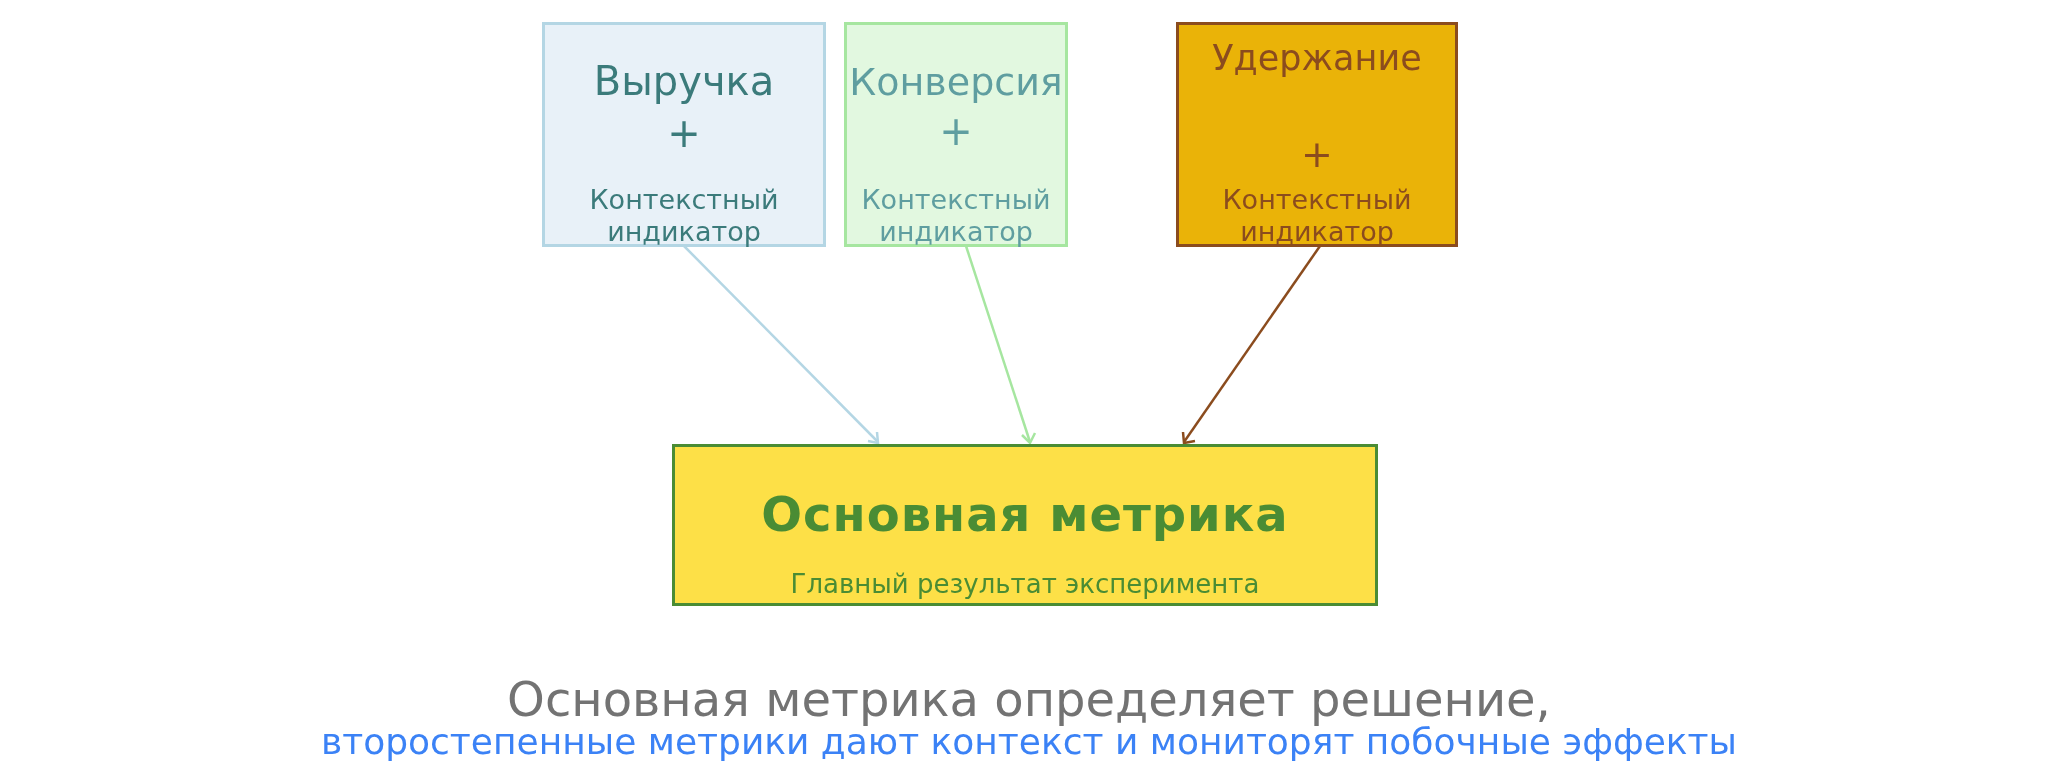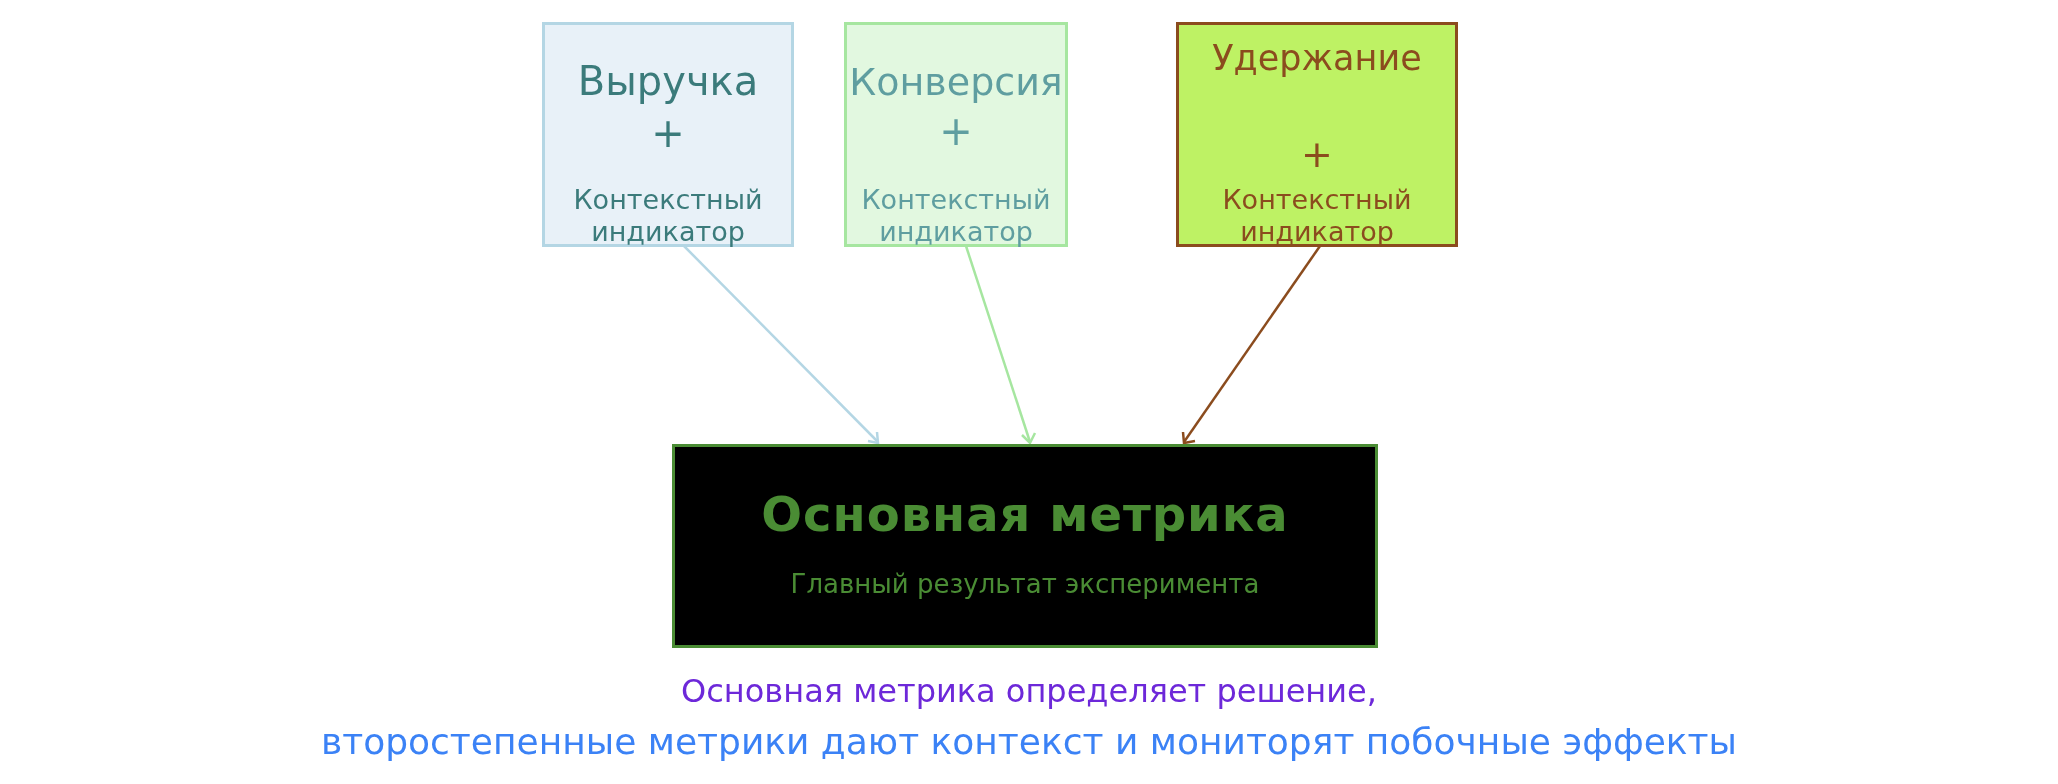--- a/index.html
+++ b/index.html
@@ -21,40 +21,40 @@
   <g>
     <line x1="966" y1="246" x2="1030" y2="442" stroke="#a6e6a0" stroke-width="2.5"></line>
     <polyline points="1022,435 1030,443 1035,433" fill="none" stroke="#a6e6a0" stroke-width="2.5"></polyline>
   </g>
   <g>
     <line x1="1320" y1="246" x2="1184" y2="442" stroke="#8b4c1e" stroke-width="2.5"></line>
     <polyline points="1183,432 1184,443 1195,441" fill="none" stroke="#8b4c1e" stroke-width="2.5"></polyline>
   </g>
 </svg>
 
-<div class="box" style="left:542px; top:22px; width:252px; height:225px; background:#e8f1f8; border-color:#b4d6e4; color:#3b7b7b;">
+<div class="box" style="left:542px; top:22px; width:284px; height:225px; background:#e8f1f8; border-color:#b4d6e4; color:#3b7b7b;">
   <div class="txt" style="top:36px; font-size:40px;">Выручка</div>
   <div class="txt" style="top:88px; font-size:40px;">+</div>
   <div class="txt" style="top:161px; font-size:27px;">Контекстный</div>
   <div class="txt" style="top:193px; font-size:27px;">индикатор</div>
 </div>
 
 <div class="box" style="left:844px; top:22px; width:224px; height:225px; background:#e2f8e0; border-color:#a6e6a0; color:#5f9ea0;">
   <div class="txt" style="top:38px; font-size:38px;">Конверсия</div>
   <div class="txt" style="top:86px; font-size:40px;">+</div>
   <div class="txt" style="top:161px; font-size:27px;">Контекстный</div>
   <div class="txt" style="top:193px; font-size:27px;">индикатор</div>
 </div>
 
-<div class="box" style="left:1176px; top:22px; width:282px; height:225px; background:#bef264; border-color:#8b4c1e; color:#8b4c1e;">
+<div class="box" style="left:1176px; top:22px; width:282px; height:225px; background:#eab308; border-color:#8b4c1e; color:#8b4c1e;">
   <div class="txt" style="top:16px; font-size:35px;">Удержание</div>
   <div class="txt" style="top:110px; font-size:38px;">+</div>
   <div class="txt" style="top:161px; font-size:27px;">Контекстный</div>
   <div class="txt" style="top:193px; font-size:27px;">индикатор</div>
 </div>
 
-<div class="box" style="left:672px; top:444px; width:706px; height:204px; background:#000000; border-color:#4a8c34; color:#4a8c34;">
+<div class="box" style="left:672px; top:444px; width:706px; height:162px; background:#fde047; border-color:#4a8c34; color:#4a8c34;">
   <div class="txt" style="top:43px; font-size:48px; font-weight:bold; letter-spacing:1px;">Основная метрика</div>
   <div class="txt" style="top:124px; font-size:26px;">Главный результат эксперимента</div>
 </div>
 
-<div class="caption" style="top:675px; font-size:32px; color:#6d28d9;">Основная метрика определяет решение,</div>
+<div class="caption" style="top:675px; font-size:48px; color:#737373;">Основная метрика определяет решение,</div>
 <div class="caption" style="top:724px; font-size:36px; color:#3b82f6;">второстепенные метрики дают контекст и мониторят побочные эффекты</div>
 
 </body></html>

